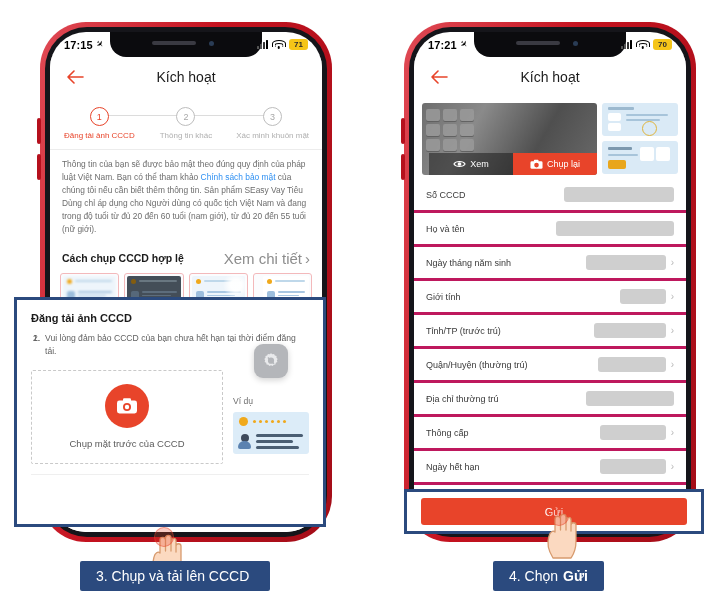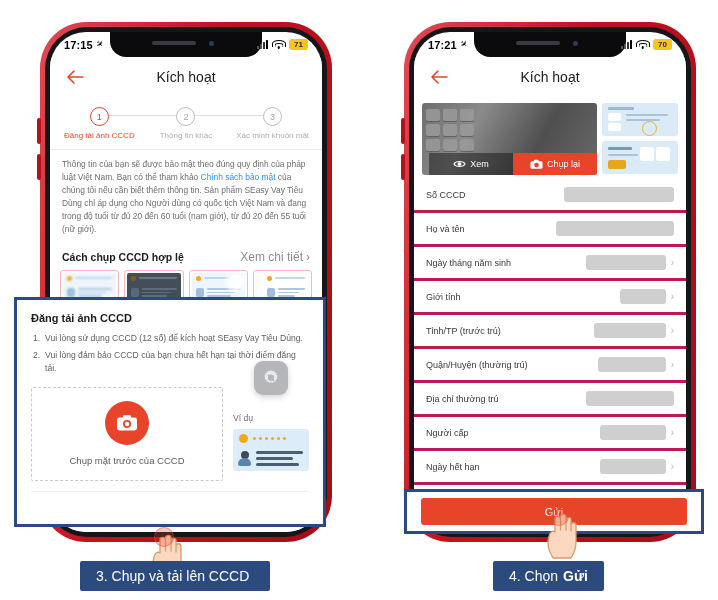--- a/index.html
+++ b/index.html
@@ -107,21 +107,21 @@
   .notice{
     padding:8px 12px 10px;font-size:8.4px;line-height:1.55;color:#6d6d6d;
   }
   .notice a{color:#2f90f2;text-decoration:none;}
 
   .howto-head{
     display:flex;align-items:center;justify-content:space-between;
     padding:4px 12px 6px;
   }
   .howto-title{font-size:10.5px;font-weight:bold;color:#1b1b1b;}
-  .howto-link{font-size:12px;color:#8d8d8d;display:flex;align-items:center;gap:3px;cursor:pointer;}
+  .howto-link{font-size:15px;color:#8d8d8d;display:flex;align-items:center;gap:3px;cursor:pointer;}
 
   .thumbs{display:flex;gap:5px;padding:0 10px;}
   .thumb{flex:1;display:flex;flex-direction:column;align-items:center;position:relative;}
   .thumb-img{
     width:100%;height:34px;border:1px solid #f3b9bb;border-radius:3px;
     background:#fbfcfe;position:relative;overflow:hidden;box-sizing:border-box;
   }
   .card-mini{position:absolute;inset:2px;background:#eef5fb;border-radius:2px;}
   .card-mini .ct{position:absolute;top:3px;left:4px;width:5px;height:5px;border-radius:50%;background:#f0a91c;}
   .card-mini .ch{position:absolute;top:4px;left:12px;right:4px;height:2px;background:#bfd8ea;border-radius:1px;}
@@ -400,21 +400,20 @@
 
       <div class="home-ind"></div>
     </div>
   </div>
 
   <div class="overlay-panel">
     <div class="op-title">Đăng tải ảnh CCCD</div>
     <ul class="op-list">
       <li>
         <span class="num">1.</span>
-        <span>Vui lòng sử dụng CCCD (12 số) để kích hoạt SEasy Vay Tiêu Dùng.</span>
       </li>
       <li>
         <span class="num">2.</span>
         <span>Vui lòng đảm bảo CCCD của bạn chưa hết hạn tại thời điểm đăng tải.</span>
       </li>
     </ul>
     <div class="op-body">
       <div class="dropzone">
         <div class="cam-circle">
           <svg width="22" height="18" viewBox="0 0 22 18" aria-hidden="true">
@@ -605,21 +604,21 @@
               <span class="chev">›</span>
             </span>
           </div>
           <div class="form-row">
             <span class="form-label">Địa chỉ thường trú</span>
             <span class="form-right">
               <span class="skeleton" style="width:88px;"></span>
             </span>
           </div>
           <div class="form-row">
-            <span class="form-label">Người cấp</span>
+            <span class="form-label">Thông cấp</span>
             <span class="form-right">
               <span class="skeleton" style="width:66px;"></span>
               <span class="chev">›</span>
             </span>
           </div>
           <div class="form-row">
             <span class="form-label">Ngày hết hạn</span>
             <span class="form-right">
               <span class="skeleton" style="width:66px;"></span>
               <span class="chev">›</span>

